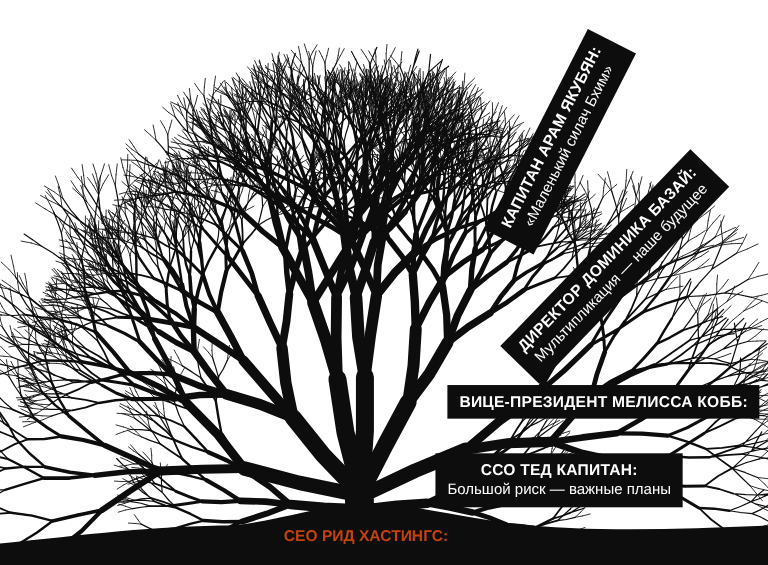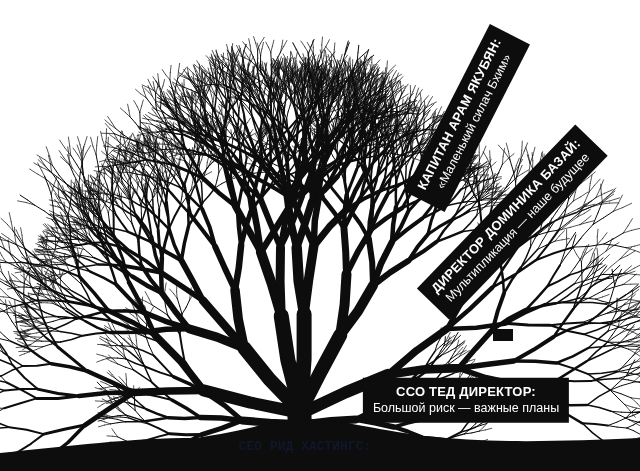--- a/index.html
+++ b/index.html
@@ -12,21 +12,21 @@
     padding:6px 10px;width:max-content;
   }
   .tag .n{font-weight:700;font-size:13px;line-height:1.25;letter-spacing:.2px;white-space:nowrap;}
   .tag .q{font-size:12.5px;line-height:1.3;white-space:nowrap;}
   #tag-captain{left:467px;top:118px;transform:translate(-50%,-50%) rotate(-63deg);}
   #tag-director{left:512px;top:222px;transform:translate(-50%,-50%) rotate(-46deg);}
   #tag-vp{left:503px;top:335px;transform:translate(-50%,-50%);}
   #tag-cco{left:466px;top:400px;transform:translate(-50%,-50%);}
   #tag-ceo{
     position:absolute;left:305px;top:447px;transform:translate(-50%,-50%);
-    color:#0f172a;text-align:center;width:max-content;font-family:Liberation Mono, monospace;
+    color:#c2410c;text-align:center;width:max-content;
   }
   #tag-ceo .n{font-weight:700;font-size:13px;line-height:1.3;white-space:nowrap;}
   #tag-ceo .q{font-size:12.5px;line-height:1.25;white-space:nowrap;}
 </style>
 </head>
 <body>
 
 <div class="stage">
 
   <svg width="640" height="471" viewBox="0 0 640 471" aria-hidden="true">
@@ -65,24 +65,25 @@
     <div class="n">КАПИТАН АРАМ ЯКУБЯН:</div>
     <div class="q">«Маленький силач Бхим»</div>
   </div>
 
   <div class="tag" id="tag-director">
     <div class="n">ДИРЕКТОР ДОМИНИКА БАЗАЙ:</div>
     <div class="q">Мультипликация — наше будущее</div>
   </div>
 
   <div class="tag" id="tag-vp">
+    <div class="n">ВИЦЕ-ПРЕЗИДЕНТ МЕЛИССА КОББ:</div>
   </div>
 
   <div class="tag" id="tag-cco">
-    <div class="n">ССО ТЕД ДИРЕКТОР:</div>
+    <div class="n">ССО ТЕД КАПИТАН:</div>
     <div class="q">Большой риск — важные планы</div>
   </div>
 
   <div id="tag-ceo">
     <div class="n">СЕО РИД ХАСТИНГС:</div>
   </div>
 
 </div>
 
 </body></html>

